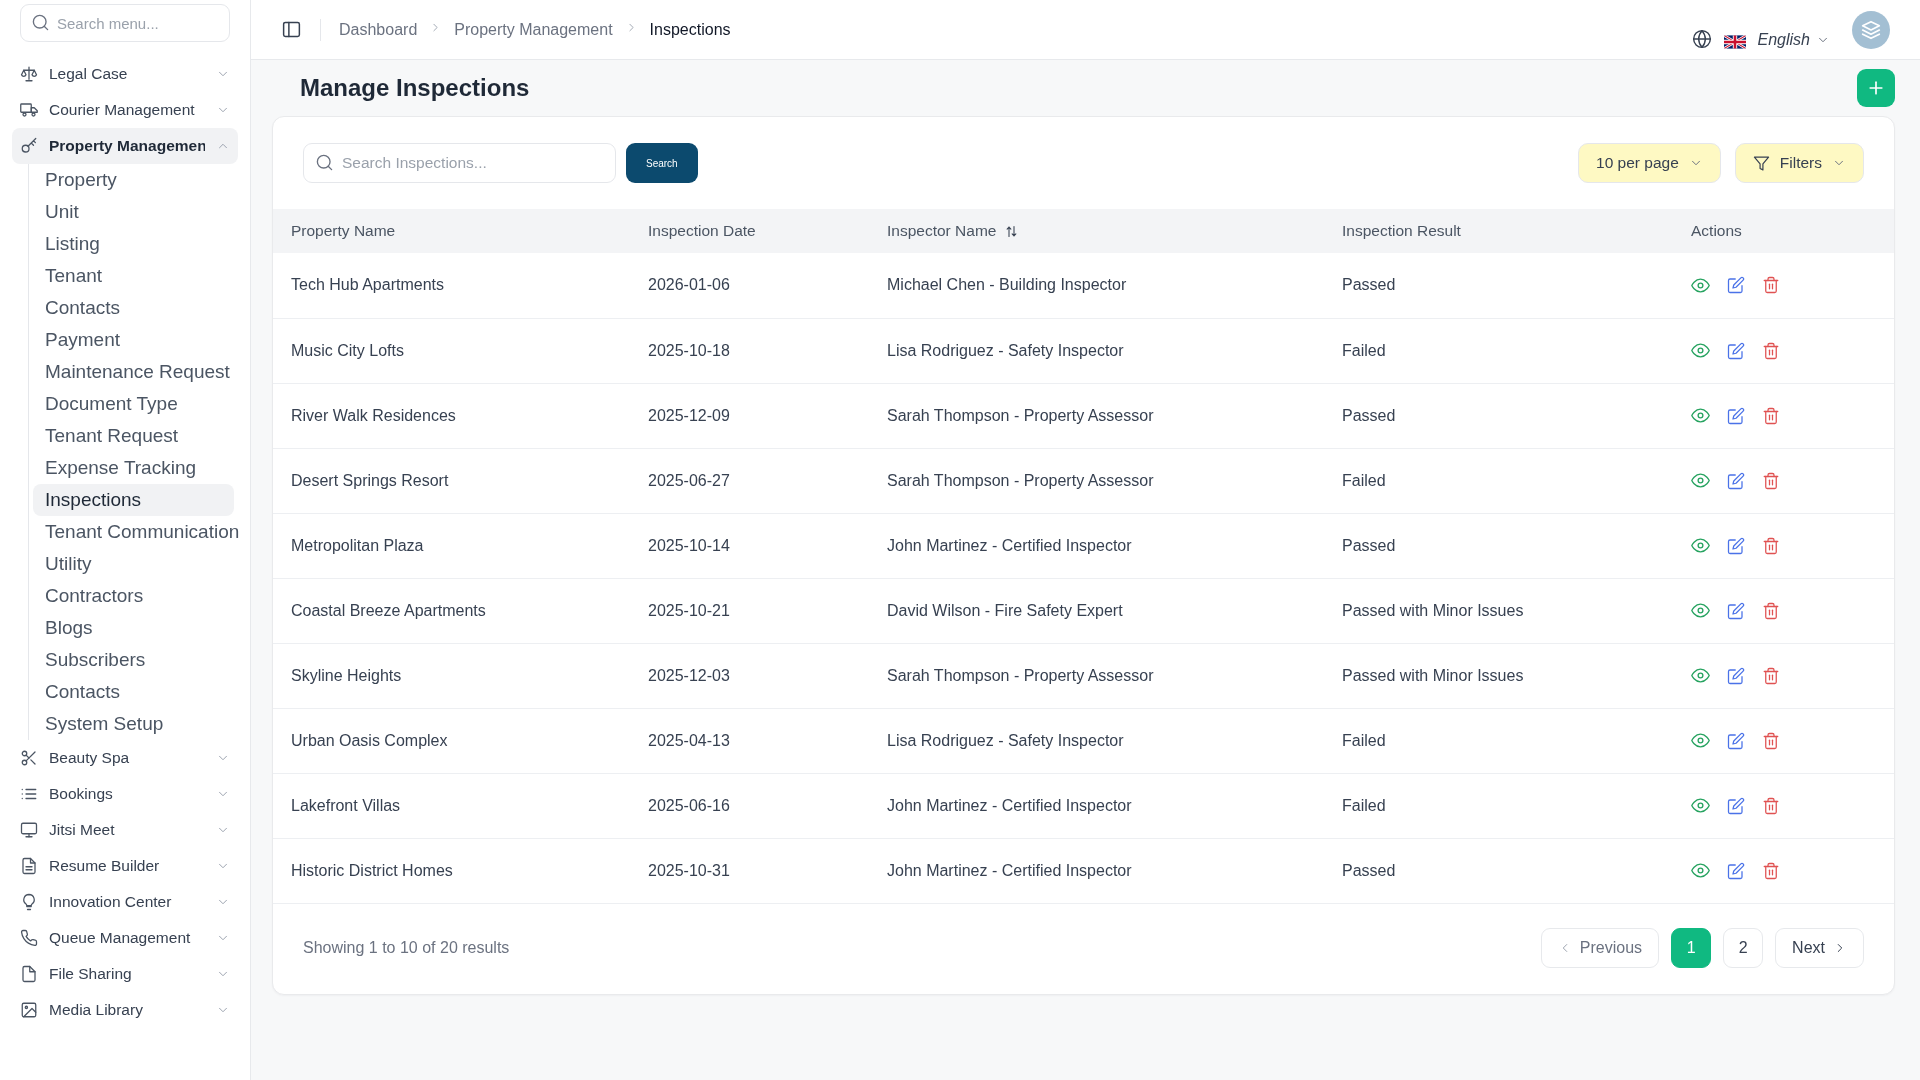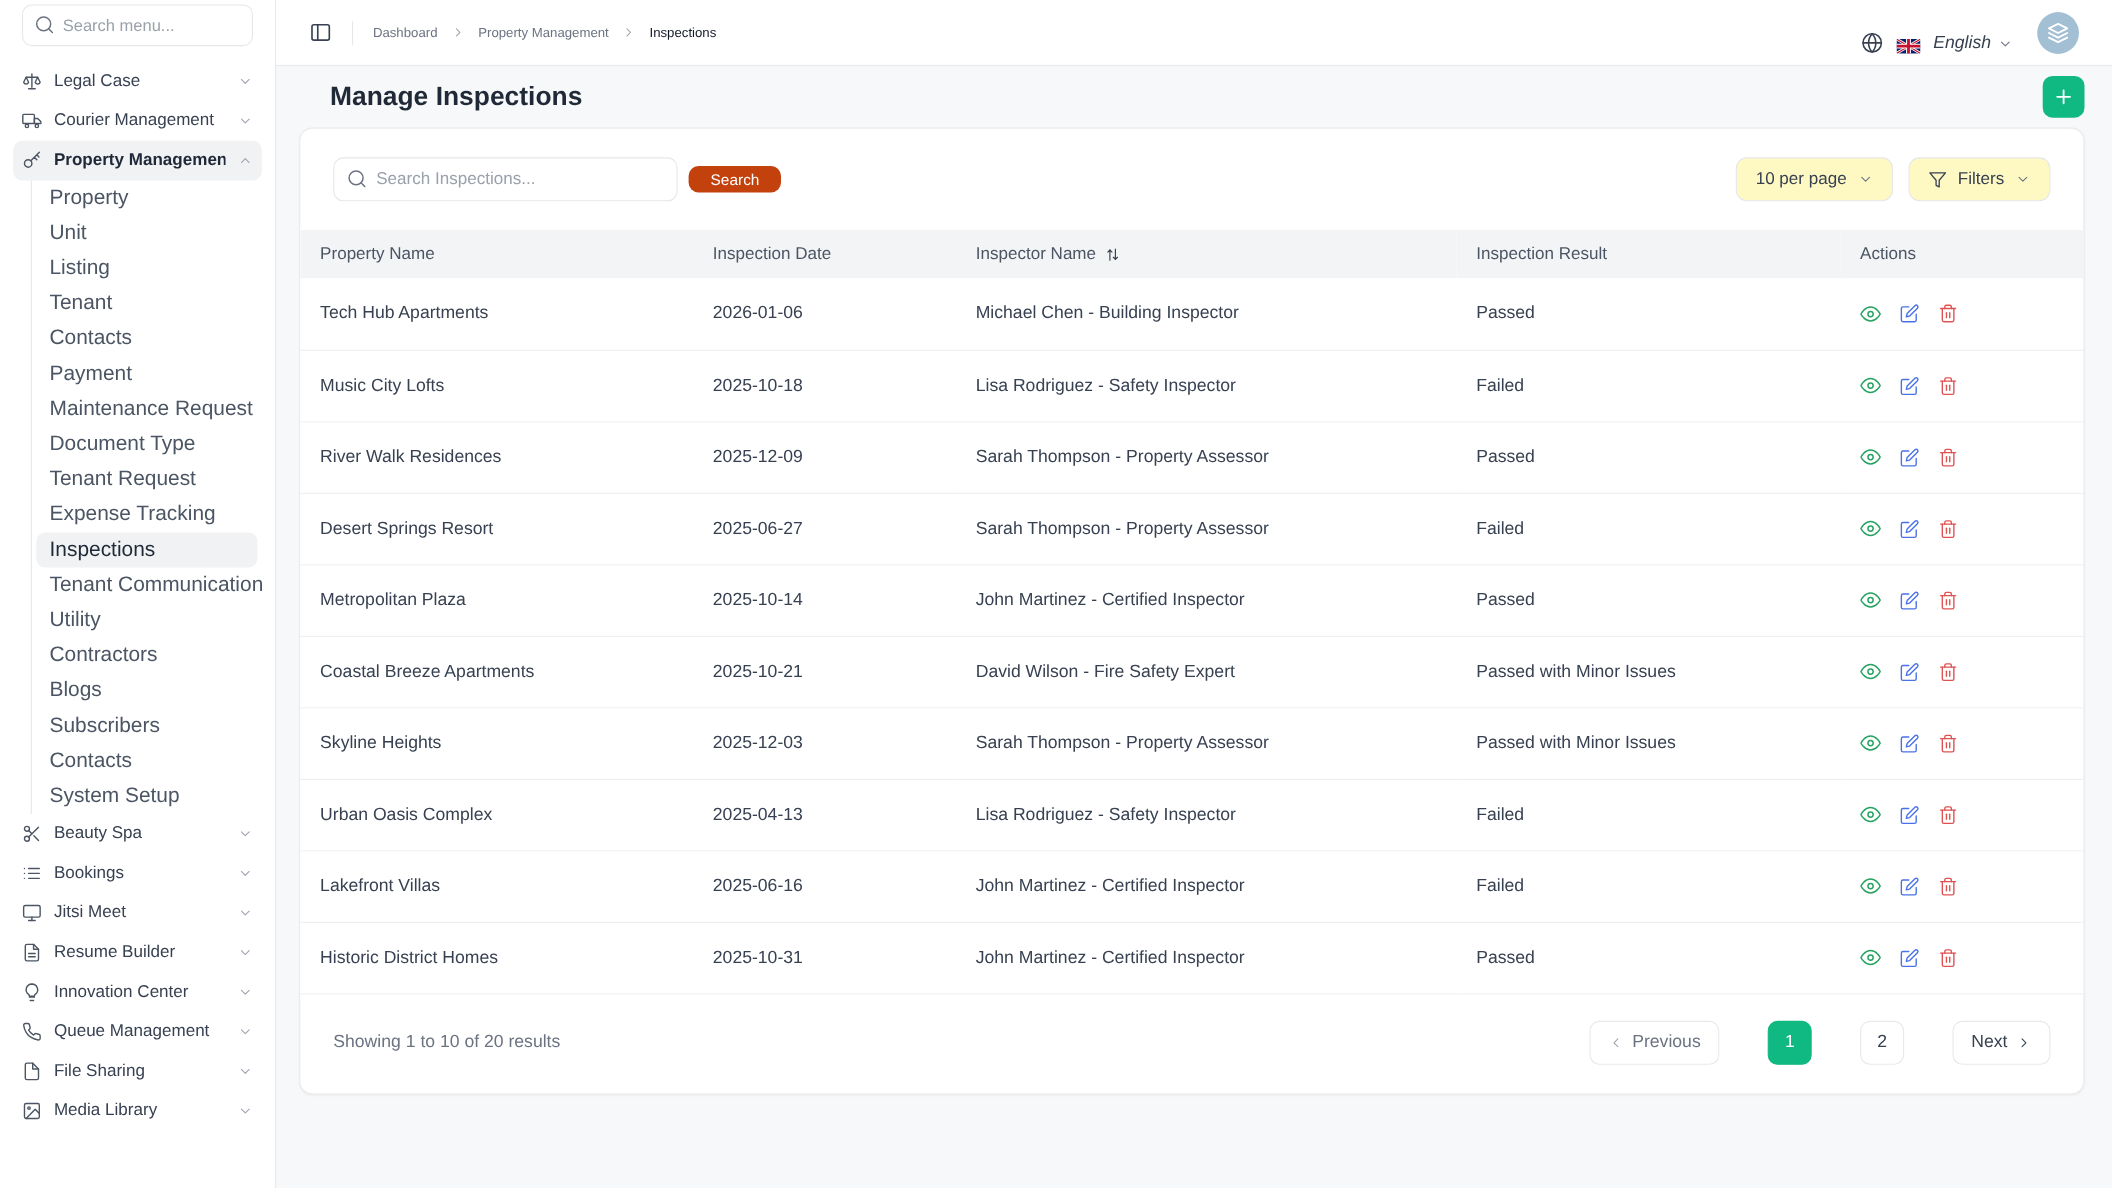--- a/index.html
+++ b/index.html
@@ -34,21 +34,21 @@
   .nav-sub-item { height:32px; display:flex; align-items:center; padding:0 12px; margin:0 4px 0 0;
     font-size:19px; color:#4b5563; border-radius:8px; cursor:pointer; white-space:nowrap; }
   .nav-sub-item.active { background:#f1f2f4; color:#1f2937; }
 
   
   .main { flex:1; display:flex; flex-direction:column; overflow:hidden; }
   .topbar { height:60px; background:#fff; border-bottom:1px solid #e7e9ec;
     display:flex; align-items:center; padding:0 30px; flex:0 0 auto; }
   .panel-toggle { color:#374151; cursor:pointer; display:flex; }
   .topbar-divider { width:1px; height:22px; background:#e5e7eb; margin:0 18px; }
-  .breadcrumb { display:flex; gap:12px; font-size:12px; color:#6b7280; }
+  .breadcrumb { display:flex; gap:12px; font-size:16px; color:#6b7280; }
   .crumb { cursor:pointer; }
   .crumb.last { color:#111827; cursor:default; }
   .crumb-chev { color:#9ca3af; }
   .topbar-right { margin-left:auto; display:flex; align-items:flex-end; gap:12px;font-style:italic; }
   .globe { color:#374151; cursor:pointer; }
   .flag { border-radius:2px; overflow:hidden; display:flex; }
   .lang { font-size:16px; color:#374151; cursor:pointer; display:flex; align-items:center; gap:6px; }
   .lang .nav-chev { color:#6b7280; }
   .avatar { width:38px; height:38px; border-radius:50%; background:#a3bfd3; margin-left:10px;
     display:flex; align-items:center; justify-content:center; cursor:pointer; color:#fff; }
@@ -60,22 +60,22 @@
     color:#fff; display:flex; align-items:center; justify-content:center; cursor:pointer; }
 
   .card { background:#fff; border:1px solid #e9eaec; border-radius:12px;
     box-shadow:0 1px 2px rgba(16,24,40,.04); overflow:hidden; }
   .toolbar { display:flex; align-items:center; padding:26px 30px; }
   .tsearch { position:relative; width:313px; }
   .tsearch input { width:100%; height:40px; border:1px solid #e5e7eb; border-radius:9px;
     padding:0 12px 0 38px; font-size:15.5px; color:#374151; outline:none; font-family:inherit; }
   .tsearch input::placeholder { color:#9aa1ab; }
   .tsearch .search-ic { position:absolute; left:12px; top:10px; color:#6b7280; }
-  .search-btn { height:24px; padding:0 20px; margin-left:10px; background:#c2410c; color:#fff;
-    border:none; border-radius:9px; font-size:14px; cursor:pointer; font-family:inherit; }
+  .search-btn { height:40px; padding:0 20px; margin-left:10px; background:#0c4a6e; color:#fff;
+    border:none; border-radius:9px; font-size:10px; cursor:pointer; font-family:inherit; }
   .toolbar-right { margin-left:auto; display:flex; gap:14px; }
   .wbtn { height:40px; border:1px solid #e5e7eb; border-radius:10px; background:#fef9c3;
     display:flex; align-items:center; gap:10px; padding:0 17px; font-size:15.5px; color:#374151;
     cursor:pointer; font-family:inherit; }
   .wbtn .nav-chev { color:#6b7280; }
 
   table { width:100%; border-collapse:collapse; table-layout:fixed; }
   thead th { background:#f3f4f6; text-align:center; font-size:15.5px; font-weight:400; color:#4b5563;
     height:44px; padding:0 10px 0 18px; }
   th.col-0 { width:357px; } th.col-1 { width:239px; } th.col-2 { width:455px; }
@@ -89,21 +89,21 @@
   .act-view { color:#27a360; }
   .act-edit { color:#4a72e8; }
   .act-delete { color:#e05252; }
 
   .table-footer { display:flex; align-items:center; justify-content:space-between;
     padding:24px 30px 26px; }
   .showing { color:#6b7280; font-size:16px; }
   .pagination { display:flex; align-items:center; gap:12px; }
   .pg-btn { height:40px; min-width:40px; border:1px solid #e7e9ec; background:#fff; border-radius:9px;
     color:#6b7280; font-size:16px; display:flex; align-items:center; justify-content:center;
-    padding:0 16px; gap:8px; cursor:pointer; font-family:inherit;margin-left:32px; }
+    padding:0 16px; gap:8px; cursor:pointer; font-family:inherit; }
   .pg-btn.pg-next { color:#374151; }
   .pg-num { padding:0; width:40px; color:#374151; }
   .pg-num.active { background:#10b981; border-color:#10b981; color:#fff; }
 </style>
 </head>
 <body>
 
 <aside class="sidebar">
   <div class="sidebar-search">
     <span class="search-ic">

